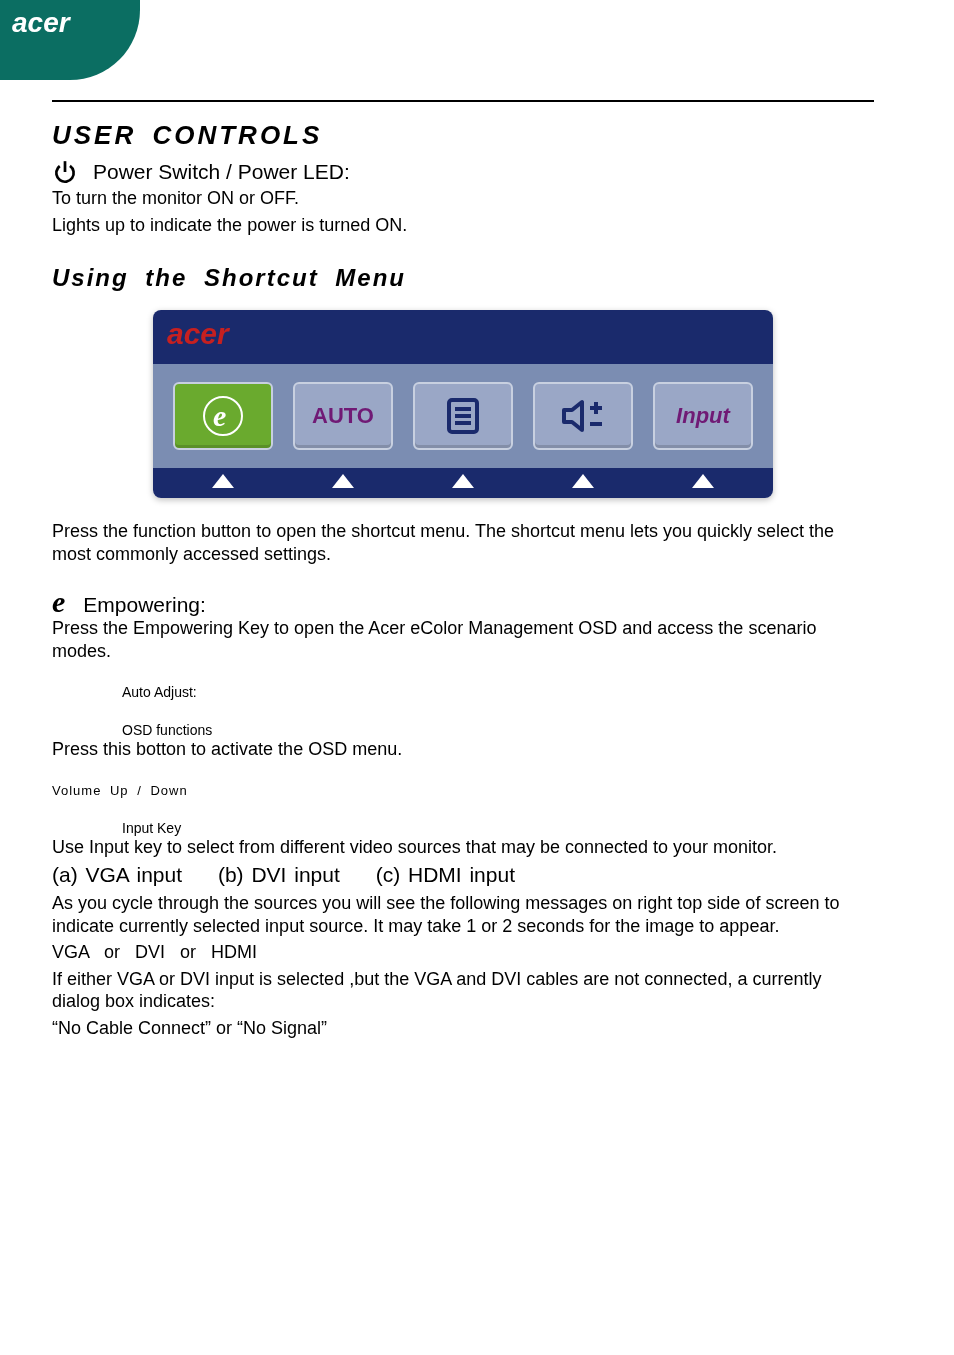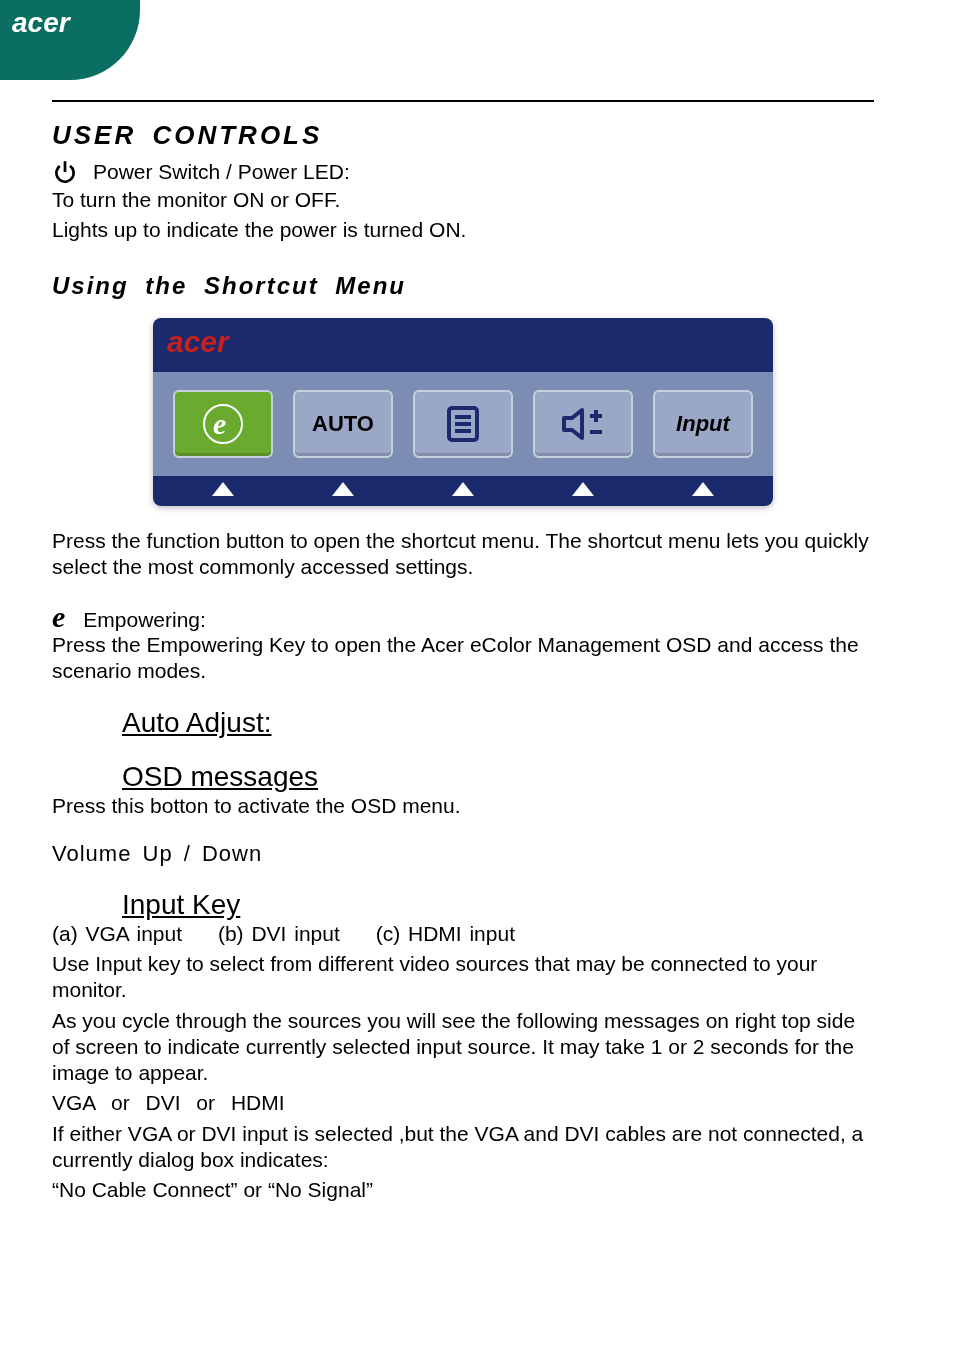--- a/index.html
+++ b/index.html
@@ -45,21 +45,21 @@
   .section-label {
     font-size: 21px;
     font-weight: 400;
   }
   .inline-label {
     font-size: 21px;
     font-weight: 400;
     display: inline;
   }
   .body-text {
-    font-size: 21px;
+    font-size: 18px;
     line-height: 1.25;
     margin-bottom: 4px;
   }
   .h2 {
     font-style: italic;
     font-weight: 700;
     letter-spacing: 2px;
     word-spacing: 8px;
     font-size: 24px;
     margin-top: 28px;
@@ -92,53 +92,52 @@
     border-radius: 6px;
     display: flex; align-items: center; justify-content: center;
     box-shadow: inset 0 -3px 0 rgba(0,0,0,0.15);
   }
   .osd-btn.ecolor {
     background: #6aaa2e;
   }
   .osd-btn-label {
     font-weight: 800;
     font-size: 22px;
-    color: #000000;
+    color: #701a75;
     font-style: italic;
   }
   .osd-footer {
     background: #1a2a6c;
     display: flex;
     justify-content: space-around;
     padding: 6px 10px 10px 10px;
   }
   .osd-arrow svg { display: block; }
   .sect-head {
-    font-size: 28px;
+    font-size: 14px;
     margin-top: 22px;
-    text-decoration: underline;
   }
   .sect-head-indent {
     padding-left: 70px;
   }
   .sect-head-with-icon {
     display: flex;
     align-items: flex-end;
     gap: 18px;
     margin-top: 22px;
   }
   .e-icon {
     font-family: "Segoe Script", cursive;
     font-style: italic;
     font-weight: 700;
     font-size: 30px;
     line-height: 1;
   }
   .vol-head {
-    font-size: 22px;
+    font-size: 13px;
     margin-top: 22px;
     letter-spacing: 1px;
     word-spacing: 4px;
   }
   .indent-small { padding-left: 4px; }
   .input-options {
     font-size: 21px;
     word-spacing: 2px;
   }
   .input-options span { display: inline-block; margin-right: 28px; }
@@ -240,29 +239,29 @@
   <div class="body-text">Press the function button to open the shortcut menu. The shortcut menu lets you quickly select the most commonly accessed settings.</div>
 
   <div class="sect-head-with-icon">
     <span class="e-icon">e</span>
     <span class="inline-label">Empowering:</span>
   </div>
   <div class="body-text">Press the Empowering Key to open the Acer eColor Management OSD and access the scenario modes.</div>
 
   <div class="sect-head sect-head-indent">Auto Adjust:</div>
 
-  <div class="sect-head sect-head-indent">OSD messages</div>
+  <div class="sect-head sect-head-indent">OSD functions</div>
   <div class="body-text">Press this botton to activate the OSD menu.</div>
 
   <div class="vol-head">Volume Up / Down</div>
 
   <div class="sect-head sect-head-indent">Input Key</div>
+  <div class="body-text">Use Input key to select from different video sources that may be connected to your monitor.</div>
   <div class="body-text input-options">
     <span>(a) VGA input</span>
     <span>(b) DVI input</span>
     <span>(c) HDMI input</span>
   </div>
-  <div class="body-text">Use Input key to select from different video sources that may be connected to your monitor.</div>
   <div class="body-text">As you cycle through the sources you will see the following messages on right top side of screen to indicate currently selected input source. It may take 1 or 2 seconds for the image to appear.</div>
   <div class="body-text spaced-words">VGA  or  DVI  or  HDMI</div>
   <div class="body-text">If either VGA or DVI input is selected ,but the VGA and DVI cables are not connected, a currently dialog box indicates:</div>
   <div class="body-text">“No Cable Connect” or “No Signal”</div>
 </div>
 
 </body></html>

